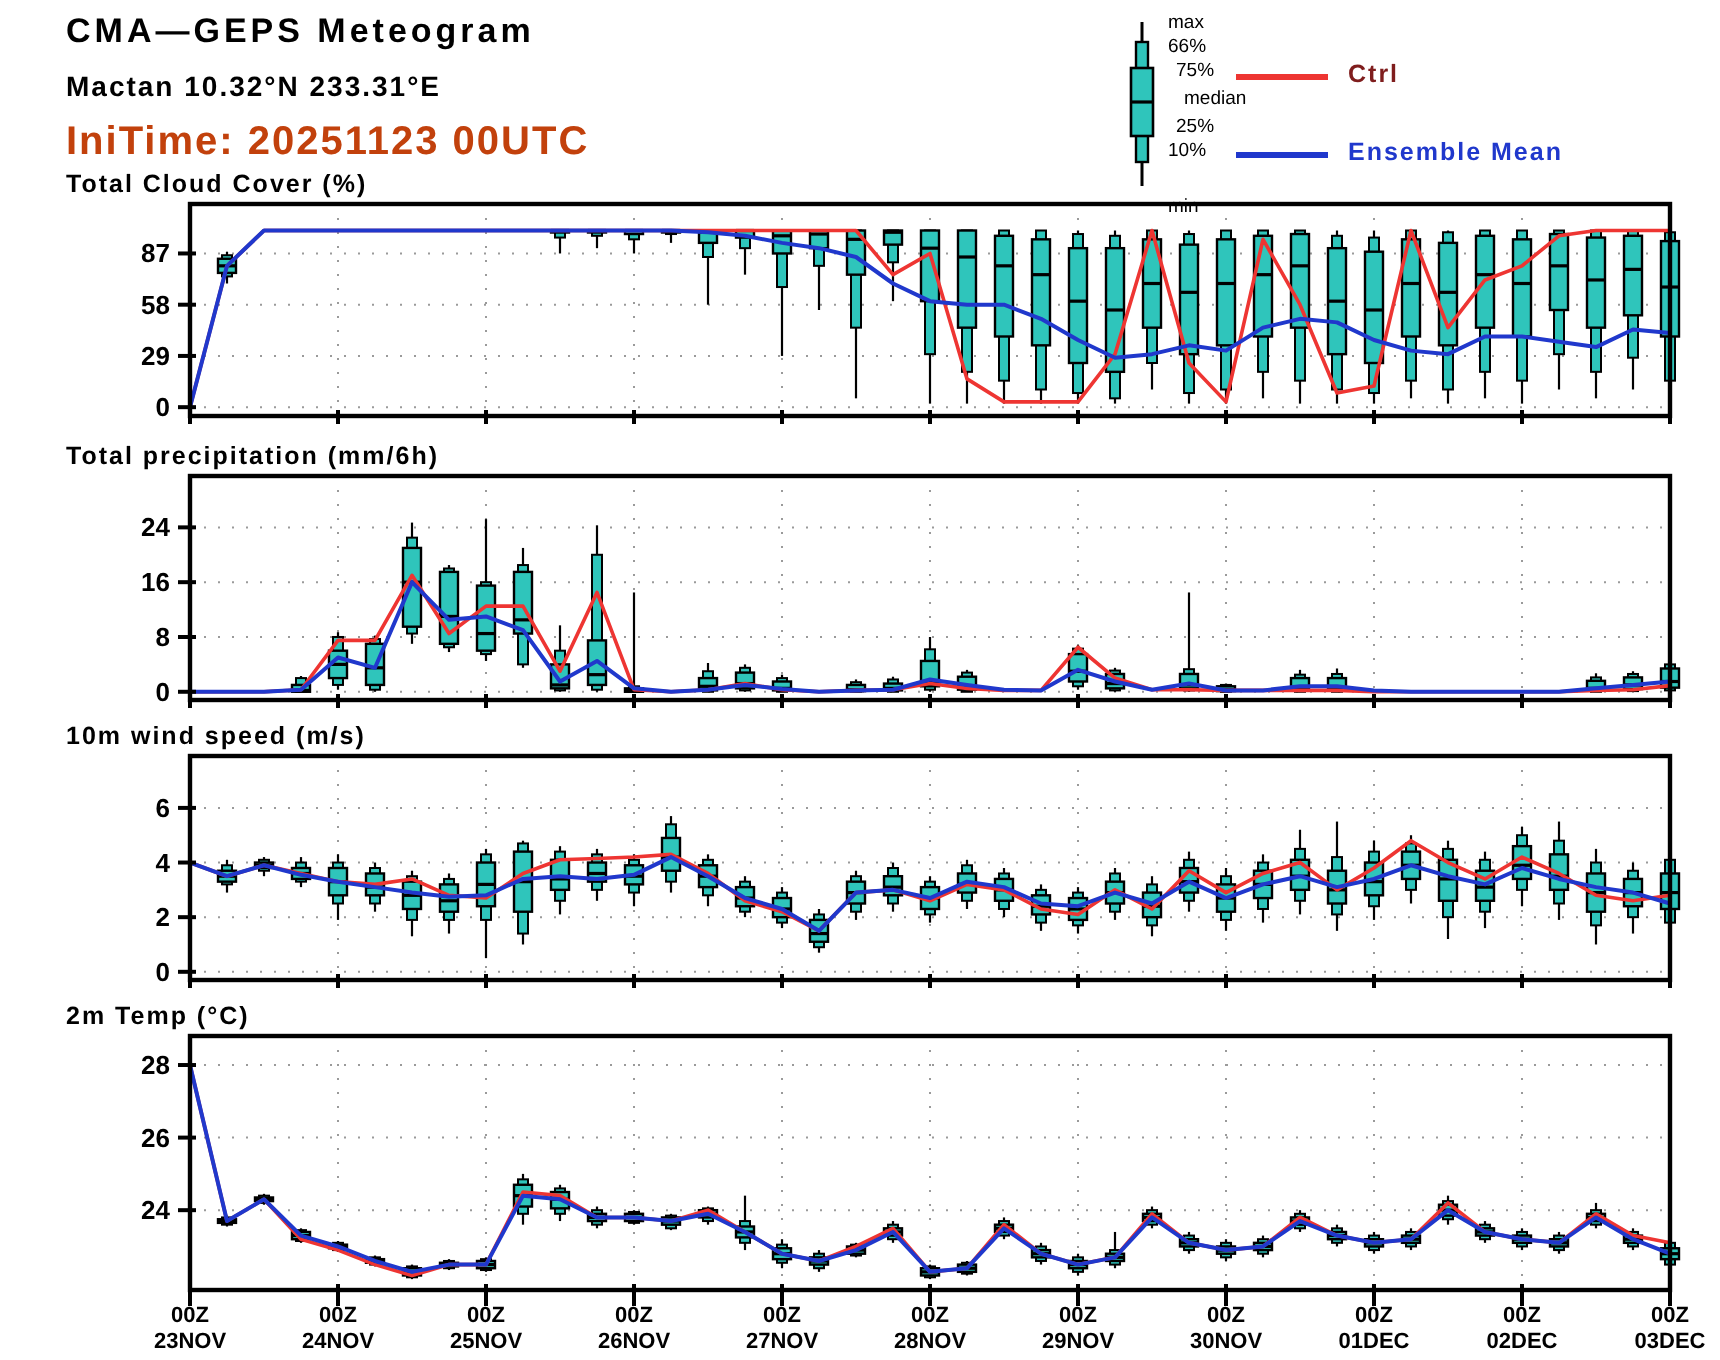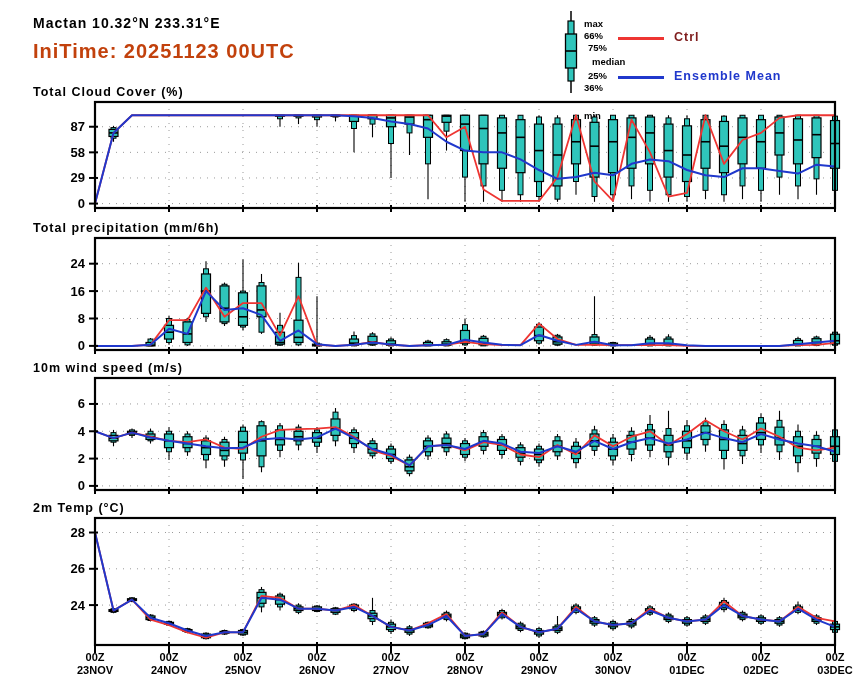--- a/index.html
+++ b/index.html
@@ -4,49 +4,50 @@
 <style>
   html,body{margin:0;padding:0;background:#fff;}
   .stage{position:relative;width:860px;height:680px;background:#ffffff;overflow:hidden;
          font-family:"Liberation Sans",sans-serif;}
   .hdr{position:absolute;left:33px;top:6px;}
   .hdr .t1{font-size:17px;font-weight:bold;letter-spacing:2px;color:#000;}
   .hdr .t2{font-size:14px;font-weight:bold;letter-spacing:1px;color:#000;margin-top:9px;}
   .hdr .t3{font-size:20px;font-weight:bold;letter-spacing:1px;color:#c2410c;margin-top:9px;}
   .legend{position:absolute;left:552px;top:6px;width:300px;height:90px;}
   .glyph{position:absolute;left:8px;top:2px;}
-  .stat{position:absolute;left:32px;font-size:9.5px;font-weight:bold;color:#000;white-space:nowrap;margin-top:12px;}
+  .stat{position:absolute;left:32px;font-size:9.5px;font-weight:normal;color:#000;white-space:nowrap;}
   .lg-line{position:absolute;width:46px;height:3px;}
   .lg-lab{position:absolute;font-size:12.5px;font-weight:bold;letter-spacing:1px;white-space:nowrap;}
   svg text{font-family:"Liberation Sans",sans-serif;font-weight:bold;fill:#000;}
   #chart{position:absolute;left:0;top:0;}
 </style>
 </head>
 <body>
 
 <div class="stage">
 
   <div class="hdr">
+    <div class="t1">CMA—GEPS Meteogram</div>
     <div class="t2">Mactan 10.32°N 233.31°E</div>
     <div class="t3">IniTime: 20251123 00UTC</div>
   </div>
 
   <div class="legend">
     <svg class="glyph" width="22" height="88">
       <line x1="11" y1="3" x2="11" y2="85" stroke="#000" stroke-width="1.5"></line>
       <rect x="8" y="13" width="6" height="60" stroke="#000" stroke-width="1.2" fill="#2fc5bb"></rect>
       <rect x="5.5" y="26" width="11" height="34" stroke="#000" stroke-width="1.3" fill="#2fc5bb"></rect>
       <line x1="5.5" y1="43" x2="16.5" y2="43" stroke="#000" stroke-width="1.6"></line>
     </svg>
     <span class="stat" style="top:0px">max</span>
     <span class="stat" style="top:12px">66%</span>
     <span class="stat" style="top:24px;left:36px">75%</span>
     <span class="stat" style="top:38px;left:40px">median</span>
     <span class="stat" style="top:52px;left:36px">25%</span>
-    <span class="stat" style="top:64px">36%</span>
+    <span class="stat" style="top:64px">10%</span>
     <span class="stat" style="top:92px">min</span>
 
     <div class="lg-line" style="left: 66px; top: 31px; background: rgb(238, 53, 50);"></div>
     <span class="lg-lab" style="left: 122px; top: 24px; color: #7f1d1d;">Ctrl</span>
     <div class="lg-line" style="left: 66px; top: 70px; background: rgb(32, 56, 204);"></div>
     <span class="lg-lab" style="left: 122px; top: 63px; color: rgb(32, 56, 204);">Ensemble Mean</span>
   </div>
 
   <svg id="chart" width="860" height="680">
       <line x1="95" y1="203.58333333333334" x2="835" y2="203.58333333333334" stroke="#9a9a9a" stroke-width="1" stroke-dasharray="1 6"></line>

